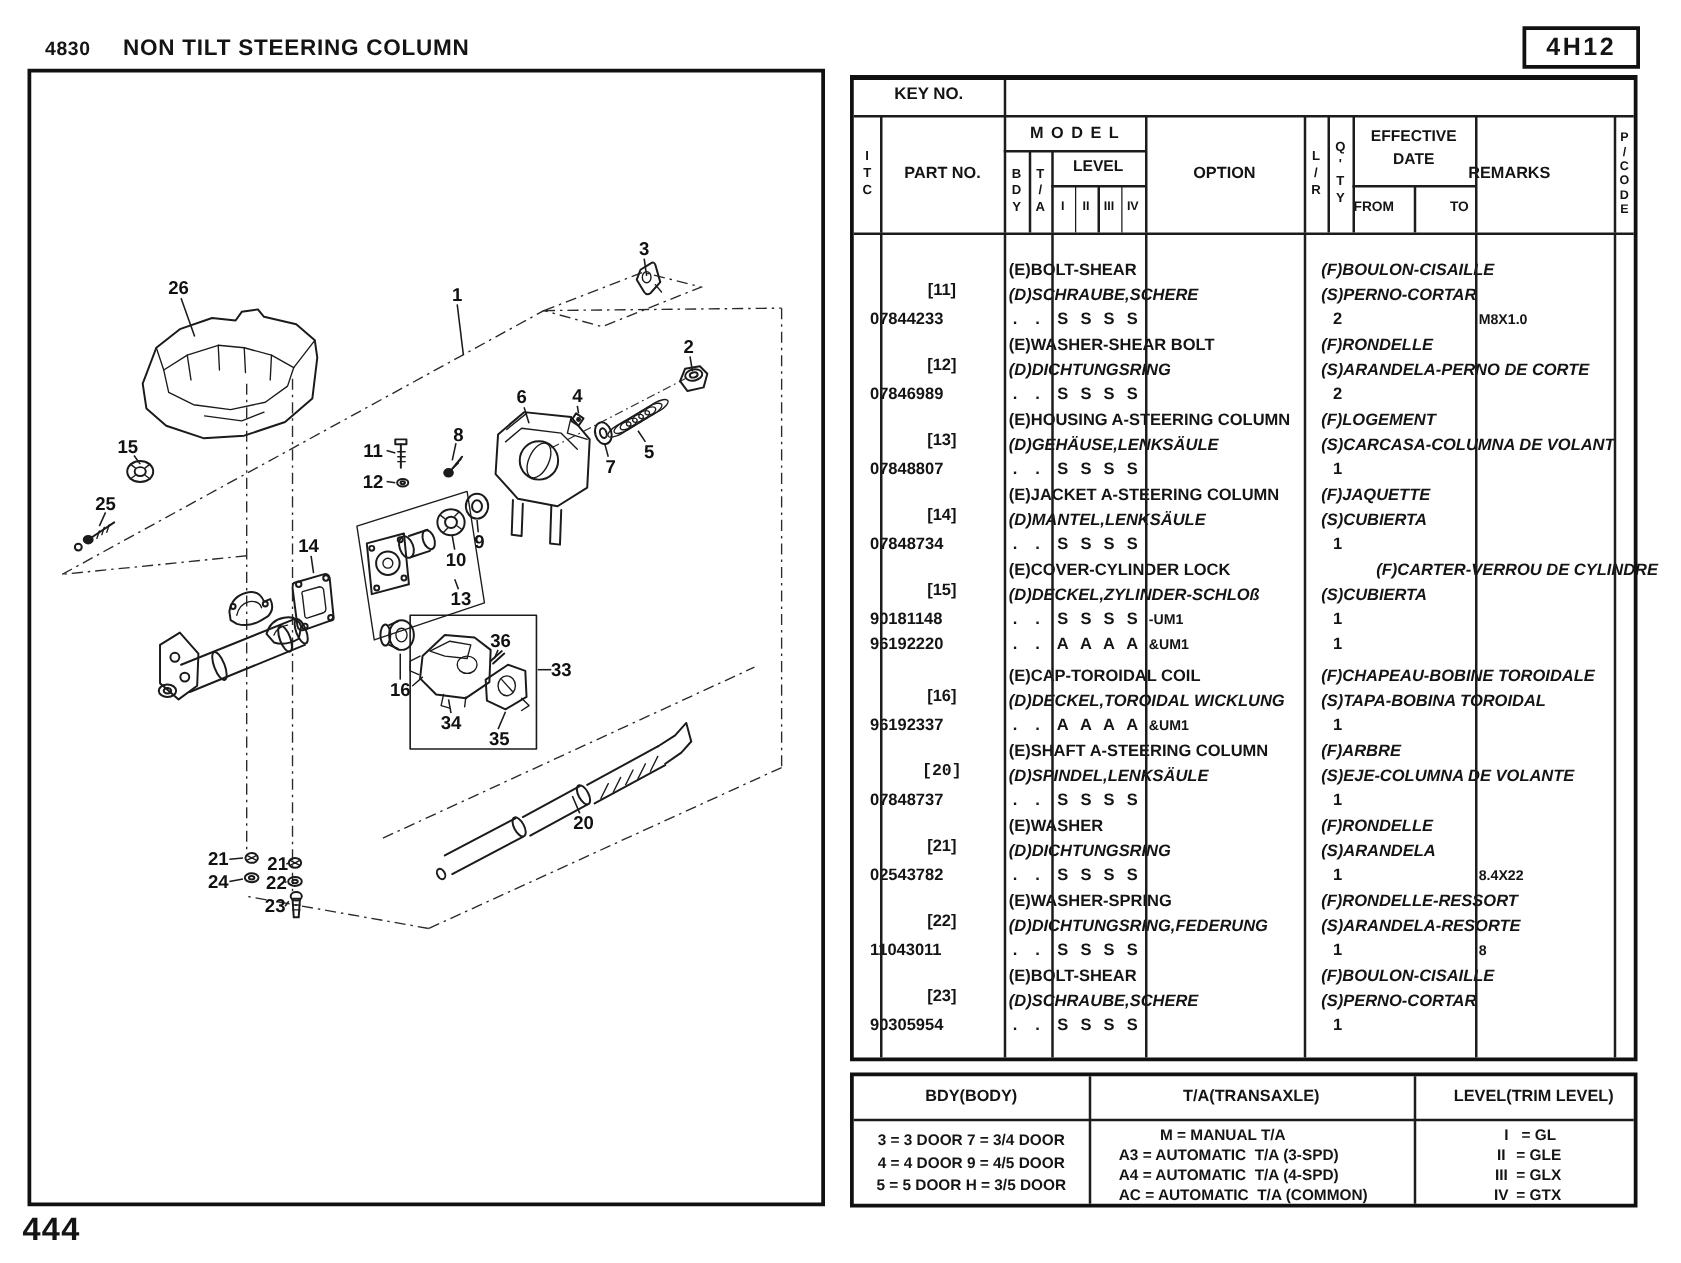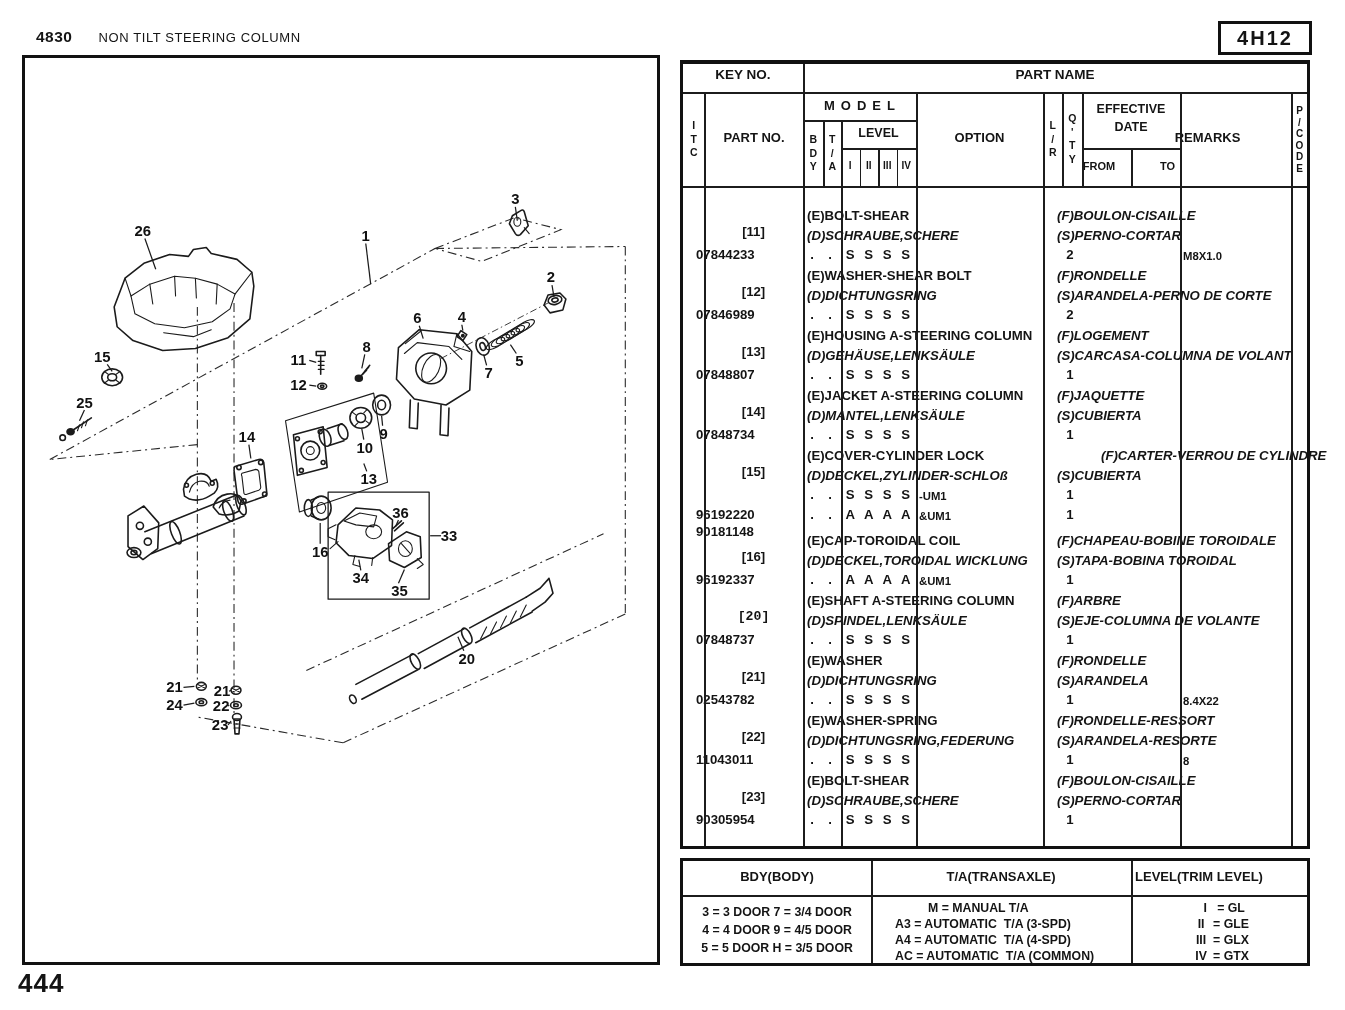--- a/index.html
+++ b/index.html
@@ -1,20 +1,20 @@
 <!DOCTYPE html>
 <html><head>
 <meta charset="utf-8">
 <style>
   html,body{margin:0;padding:0;background:#ffffff;}
   body{width:1345px;height:1010px;position:relative;font-family:"Liberation Sans",sans-serif;color:#141414;overflow:hidden;}
   
   #page-header{position:absolute;left:36px;top:28px;display:flex;gap:26px;align-items:baseline;}
   #section-number{font-size:15.5px;font-weight:700;letter-spacing:.5px;}
-  #page-title{font-size:13px;font-weight:400;letter-spacing:.6px;}
+  #page-title{font-size:18px;font-weight:700;letter-spacing:.6px;}
   #page-code-box{position:absolute;left:1218px;top:21px;width:88px;height:28px;border:3px solid #111;
     font-size:20px;font-weight:700;letter-spacing:2px;text-align:center;line-height:28px;}
   #page-number{position:absolute;left:18px;top:968px;font-size:26px;font-weight:700;letter-spacing:1px;}
   
   #diagram-panel{position:absolute;left:22px;top:55px;width:632px;height:904px;border:3px solid #111;background:#fff;}
   #diagram-svg{display:block;}
   .pt{fill:none;stroke:#1b1b1b;stroke-width:1.6;stroke-linejoin:round;stroke-linecap:round;}
   .thin{stroke-width:1.1;}
   .cl{fill:none;stroke:#2a2a2a;stroke-width:1.1;stroke-dasharray:9 4 2 4;}
   .ax{fill:none;stroke:#2a2a2a;stroke-width:.9;stroke-dasharray:7 3 1.5 3;}
@@ -264,21 +264,20 @@
         <text x="198" y="658" text-anchor="middle" class="callout">22</text>
         <line x1="205" y1="672" x2="208" y2="668" class="leader"></line>
         <text x="197" y="677" text-anchor="middle" class="callout">23</text>
       </g>
   </svg>
 </div>
 
 <div id="parts-table">
 
   <div class="hcell" style="left:0;top:3px;width:120px;font-size:13.5px;">KEY NO.</div>
-  <div class="hcell" style="left:120px;top:3px;width:504px;font-size:13.5px;">PART NAME</div>
 
   <div class="vwrap" style="left:0;top:28px;width:21px;height:94px;">
       <span class="vert">ITC</span>
     </div>
   <div class="hcell" style="left:21px;top:66px;width:100px;font-size:13px;">PART NO.</div>
   <div class="hcell" style="left:120px;top:34px;width:113px;font-size:13px;letter-spacing:6px;text-indent:6px;">MODEL</div>
   <div class="vwrap" style="left:120px;top:56px;width:20px;height:66px;">
       <span class="vert">BDY</span>
     </div>
   <div class="vwrap" style="left:140px;top:56px;width:18px;height:66px;">
@@ -395,21 +394,21 @@
         <span class="cell b ctr" style="left: 195px; top: 39px; width: 18.5px;">S</span>
         <span class="cell b ctr" style="left: 213.5px; top: 39px; width: 18.5px;">S</span>
         <span class="cell b ctr" style="left: 374px; top: 39px; width: 26px;">1</span>
       </div>
       <div class="trow" style="top: 260px; height: 78px;">
         <span class="cell b ctr" style="left: 21px; top: 15.5px; width: 99px;">[15]</span>
         <span class="cell b" style="left: 124px; top: 0px;">(E)COVER-CYLINDER LOCK</span>
         <span class="cell i" style="left: 124px; top: 19.5px;">(D)DECKEL,ZYLINDER-SCHLOß</span>
         <span class="cell i" style="left: 374px; top: 0px; margin-left: 44px;">(F)CARTER-VERROU DE CYLINDRE</span>
         <span class="cell i" style="left: 374px; top: 19.5px;">(S)CUBIERTA</span>
-        <span class="cell b" style="left: 13px; top: 39px; margin-top: 37px;">90181148</span>
+        <span class="cell b" style="left: 13px; top: 39px;">90181148</span>
         <span class="cell b ctr" style="left: 121px; top: 39px; width: 16px;">.</span>
         <span class="cell b ctr" style="left: 139px; top: 39px; width: 16px;">.</span>
         <span class="cell b ctr" style="left: 158px; top: 39px; width: 18.5px;">S</span>
         <span class="cell b ctr" style="left: 176.5px; top: 39px; width: 18.5px;">S</span>
         <span class="cell b ctr" style="left: 195px; top: 39px; width: 18.5px;">S</span>
         <span class="cell b ctr" style="left: 213.5px; top: 39px; width: 18.5px;">S</span>
         <span class="cell sm" style="left: 236px; top: 41px;">-UM1</span>
         <span class="cell b ctr" style="left: 374px; top: 39px; width: 26px;">1</span>
         <span class="cell b" style="left: 13px; top: 58.5px;">96192220</span>
         <span class="cell b ctr" style="left: 121px; top: 58.5px; width: 16px;">.</span>
@@ -498,21 +497,21 @@
         <span class="cell b ctr" style="left: 195px; top: 39px; width: 18.5px;">S</span>
         <span class="cell b ctr" style="left: 213.5px; top: 39px; width: 18.5px;">S</span>
         <span class="cell b ctr" style="left: 374px; top: 39px; width: 26px;">1</span>
       </div>
     </div>
 </div>
 
 <div id="legend-table">
   <div class="lg-title" style="left:0;width:188px;">BDY(BODY)</div>
   <div class="lg-title" style="left:188px;width:260px;">T/A(TRANSAXLE)</div>
-  <div class="lg-title" style="left:444px;width:144px;">LEVEL(TRIM LEVEL)</div>
+  <div class="lg-title" style="left:472px;width:144px;">LEVEL(TRIM LEVEL)</div>
   <div class="hl" style="left:0;top:34px;width:624px;"></div>
   <div class="vl" style="left:188px;top:0;height:102px;"></div>
   <div class="vl" style="left:448px;top:0;height:102px;"></div>
   <div id="legend-body-lines">
       <div class="lg-line ctr" style="left: 0px; top: 44px; width: 188px; text-align: center;">3 = 3 DOOR 7 = 3/4 DOOR</div>
       <div class="lg-line ctr" style="left: 0px; top: 62px; width: 188px; text-align: center;">4 = 4 DOOR 9 = 4/5 DOOR</div>
       <div class="lg-line ctr" style="left: 0px; top: 80px; width: 188px; text-align: center;">5 = 5 DOOR H = 3/5 DOOR</div>
     </div>
   <div id="legend-ta-lines">
       <div class="lg-line" style="left: 212px; top: 40px; padding-left: 33px;">M = MANUAL T/A</div>

